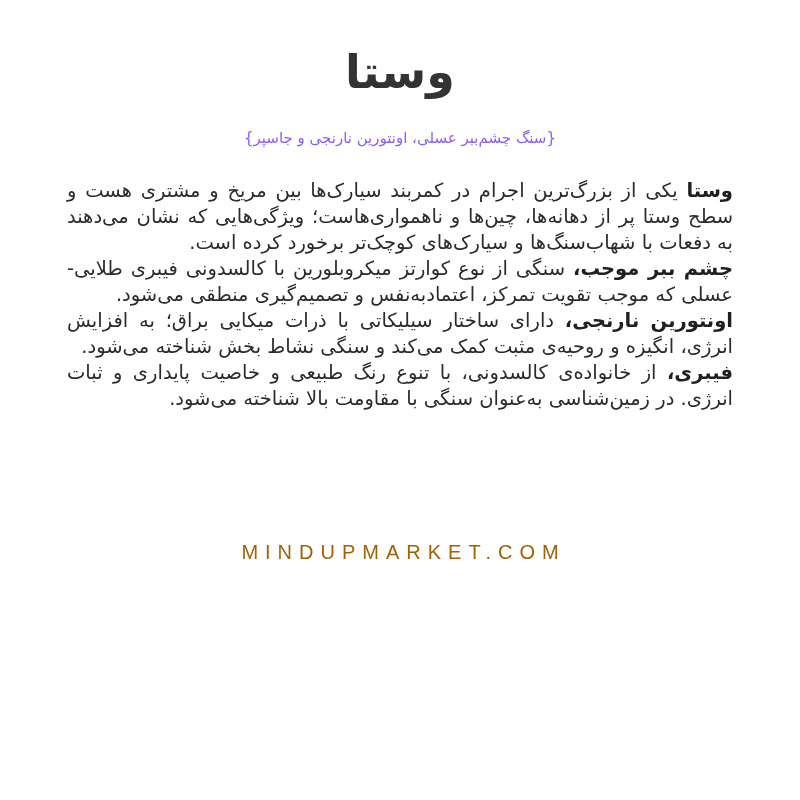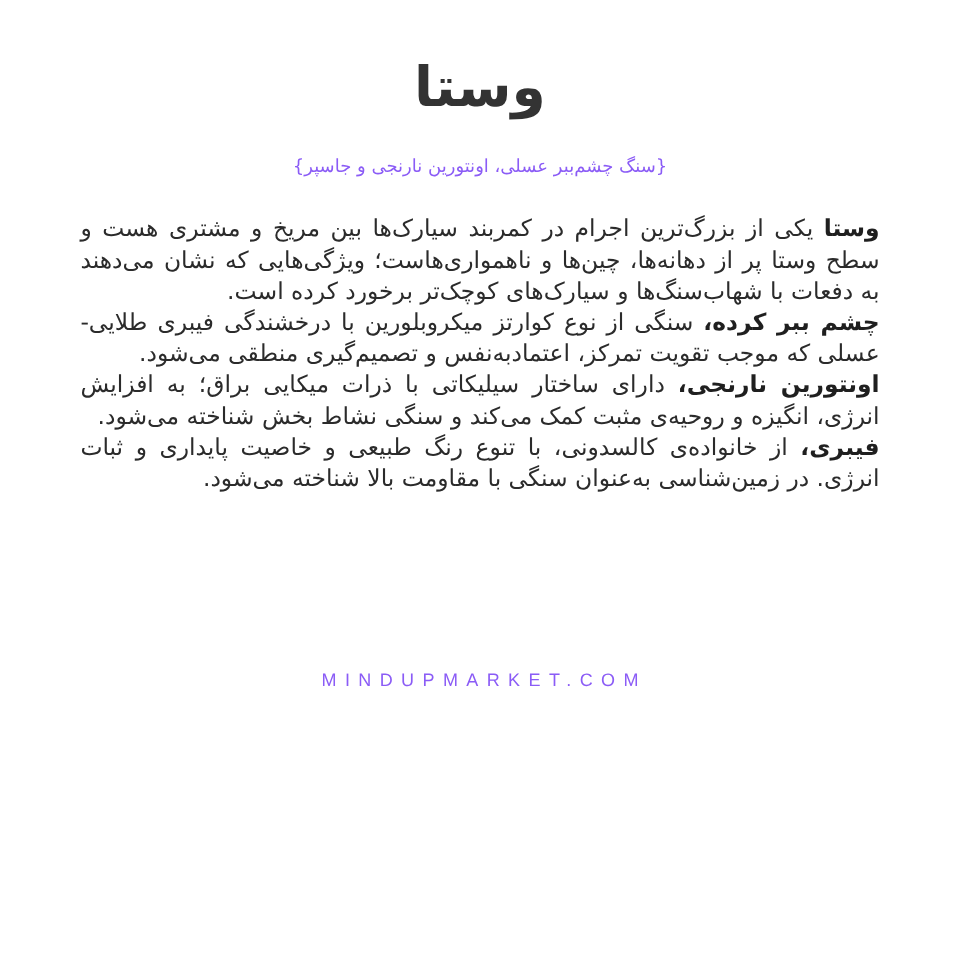--- a/index.html
+++ b/index.html
@@ -79,47 +79,47 @@
   }
 
   .para .lead {
     font-weight: bold;
     color: #1f1f1f;
   }
 
   
   .footer-brand {
     position: absolute;
-    bottom: 28px;
+    bottom: 40px;
     left: 0;
     right: 0;
     text-align: center;
     direction: ltr;
     font-family: "Liberation Sans", sans-serif;
-    font-size: 15px;
+    font-size: 20px;
     font-weight: normal;
     letter-spacing: 7px;
-    color: #8b5cf6;
+    color: #a16207;
     text-indent: 7px;
   }
 </style>
 </head>
 <body>
 
 <div class="page">
 
   <h1 class="doc-title">وستا</h1>
 
   <div class="doc-subtitle">{سنگ چشم‌ببر عسلی، اونتورین نارنجی و جاسپر}</div>
 
   <div class="body-block">
 
     <p class="para"><span class="lead">وستا</span><span> یکی از بزرگ‌ترین اجرام در کمربند سیارک‌ها بین مریخ و مشتری هست و سطح وستا پر از دهانه‌ها، چین‌ها و ناهمواری‌هاست؛ ویژگی‌هایی که نشان می‌دهند به دفعات با شهاب‌سنگ‌ها و سیارک‌های کوچک‌تر برخورد کرده است.</span></p>
 
-    <p class="para"><span class="lead">چشم ببر کرده،</span><span> سنگی از نوع کوارتز میکروبلورین با درخشندگی فیبری طلایی-عسلی که موجب تقویت تمرکز، اعتمادبه‌نفس و تصمیم‌گیری منطقی می‌شود.</span></p>
+    <p class="para"><span class="lead">چشم ببر موجب،</span><span> سنگی از نوع کوارتز میکروبلورین با کالسدونی فیبری طلایی-عسلی که موجب تقویت تمرکز، اعتمادبه‌نفس و تصمیم‌گیری منطقی می‌شود.</span></p>
 
     <p class="para"><span class="lead">اونتورین نارنجی،</span><span> دارای ساختار سیلیکاتی با ذرات میکایی براق؛ به افزایش انرژی، انگیزه و روحیه‌ی مثبت کمک می‌کند و سنگی نشاط بخش شناخته می‌شود.</span></p>
 
     <p class="para"><span class="lead">فیبری،</span><span> از خانواده‌ی کالسدونی، با تنوع رنگ طبیعی و خاصیت پایداری و ثبات انرژی. در زمین‌شناسی به‌عنوان سنگی با مقاومت بالا شناخته می‌شود.</span></p>
 
   </div>
 
   <div class="footer-brand">MINDUPMARKET.COM</div>
 
 </div>

